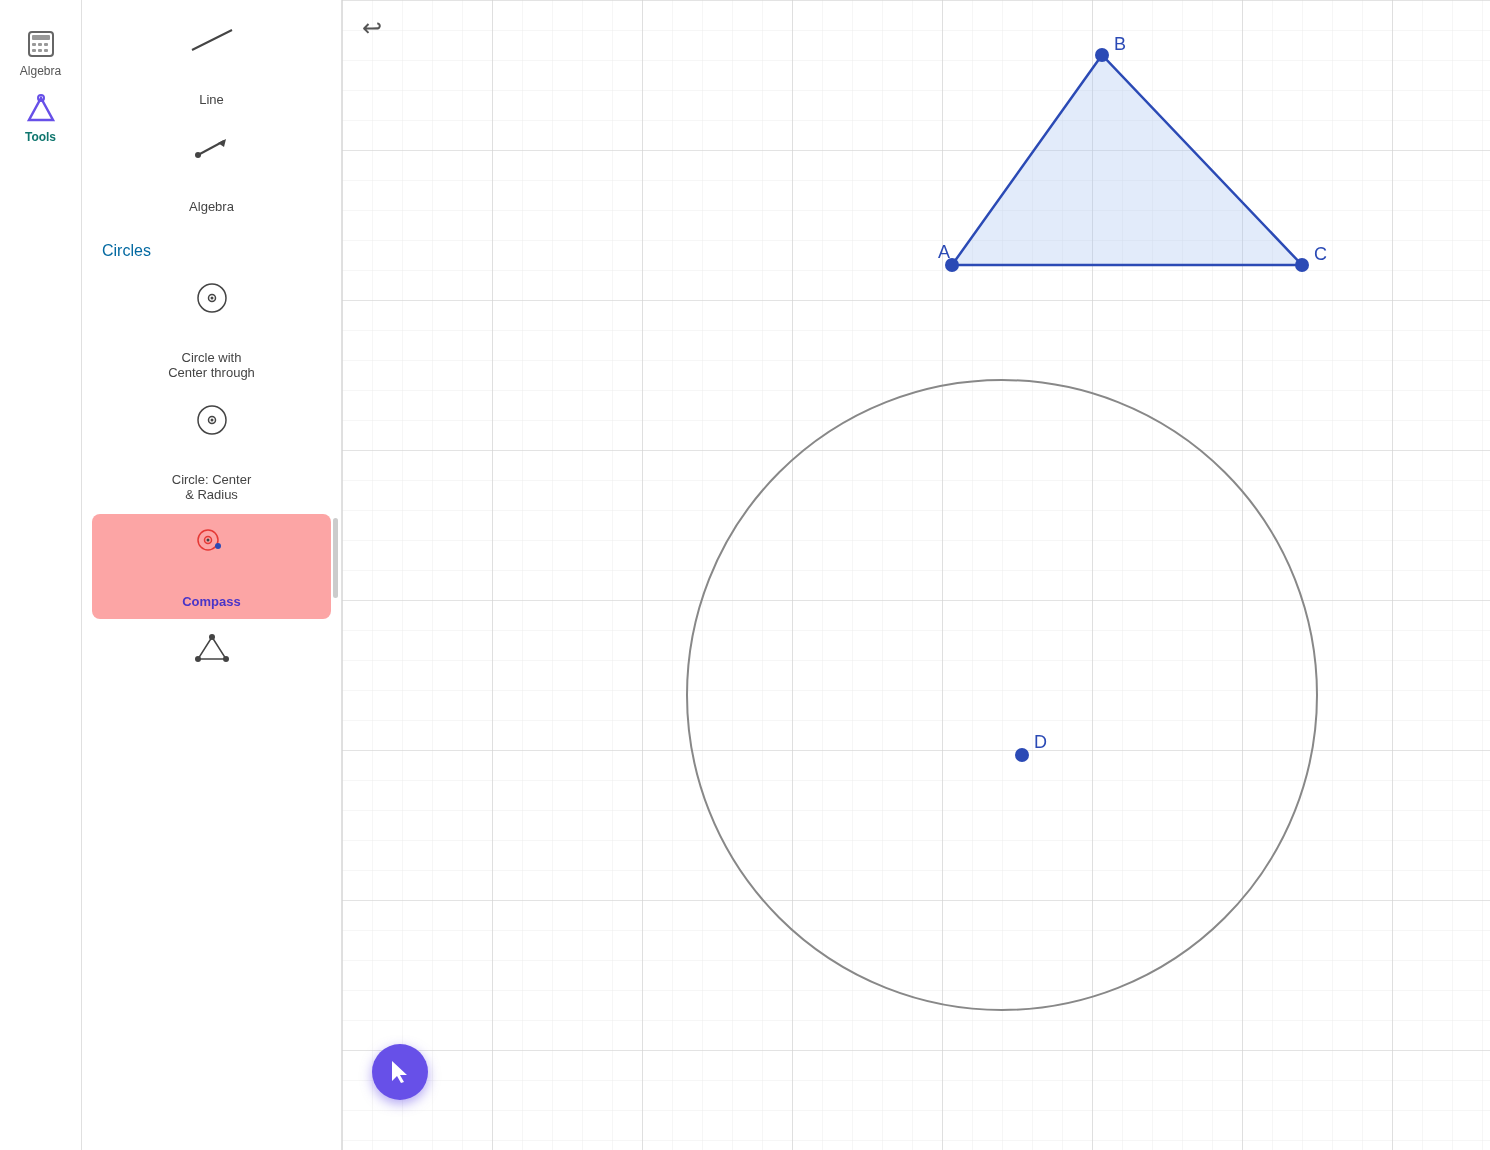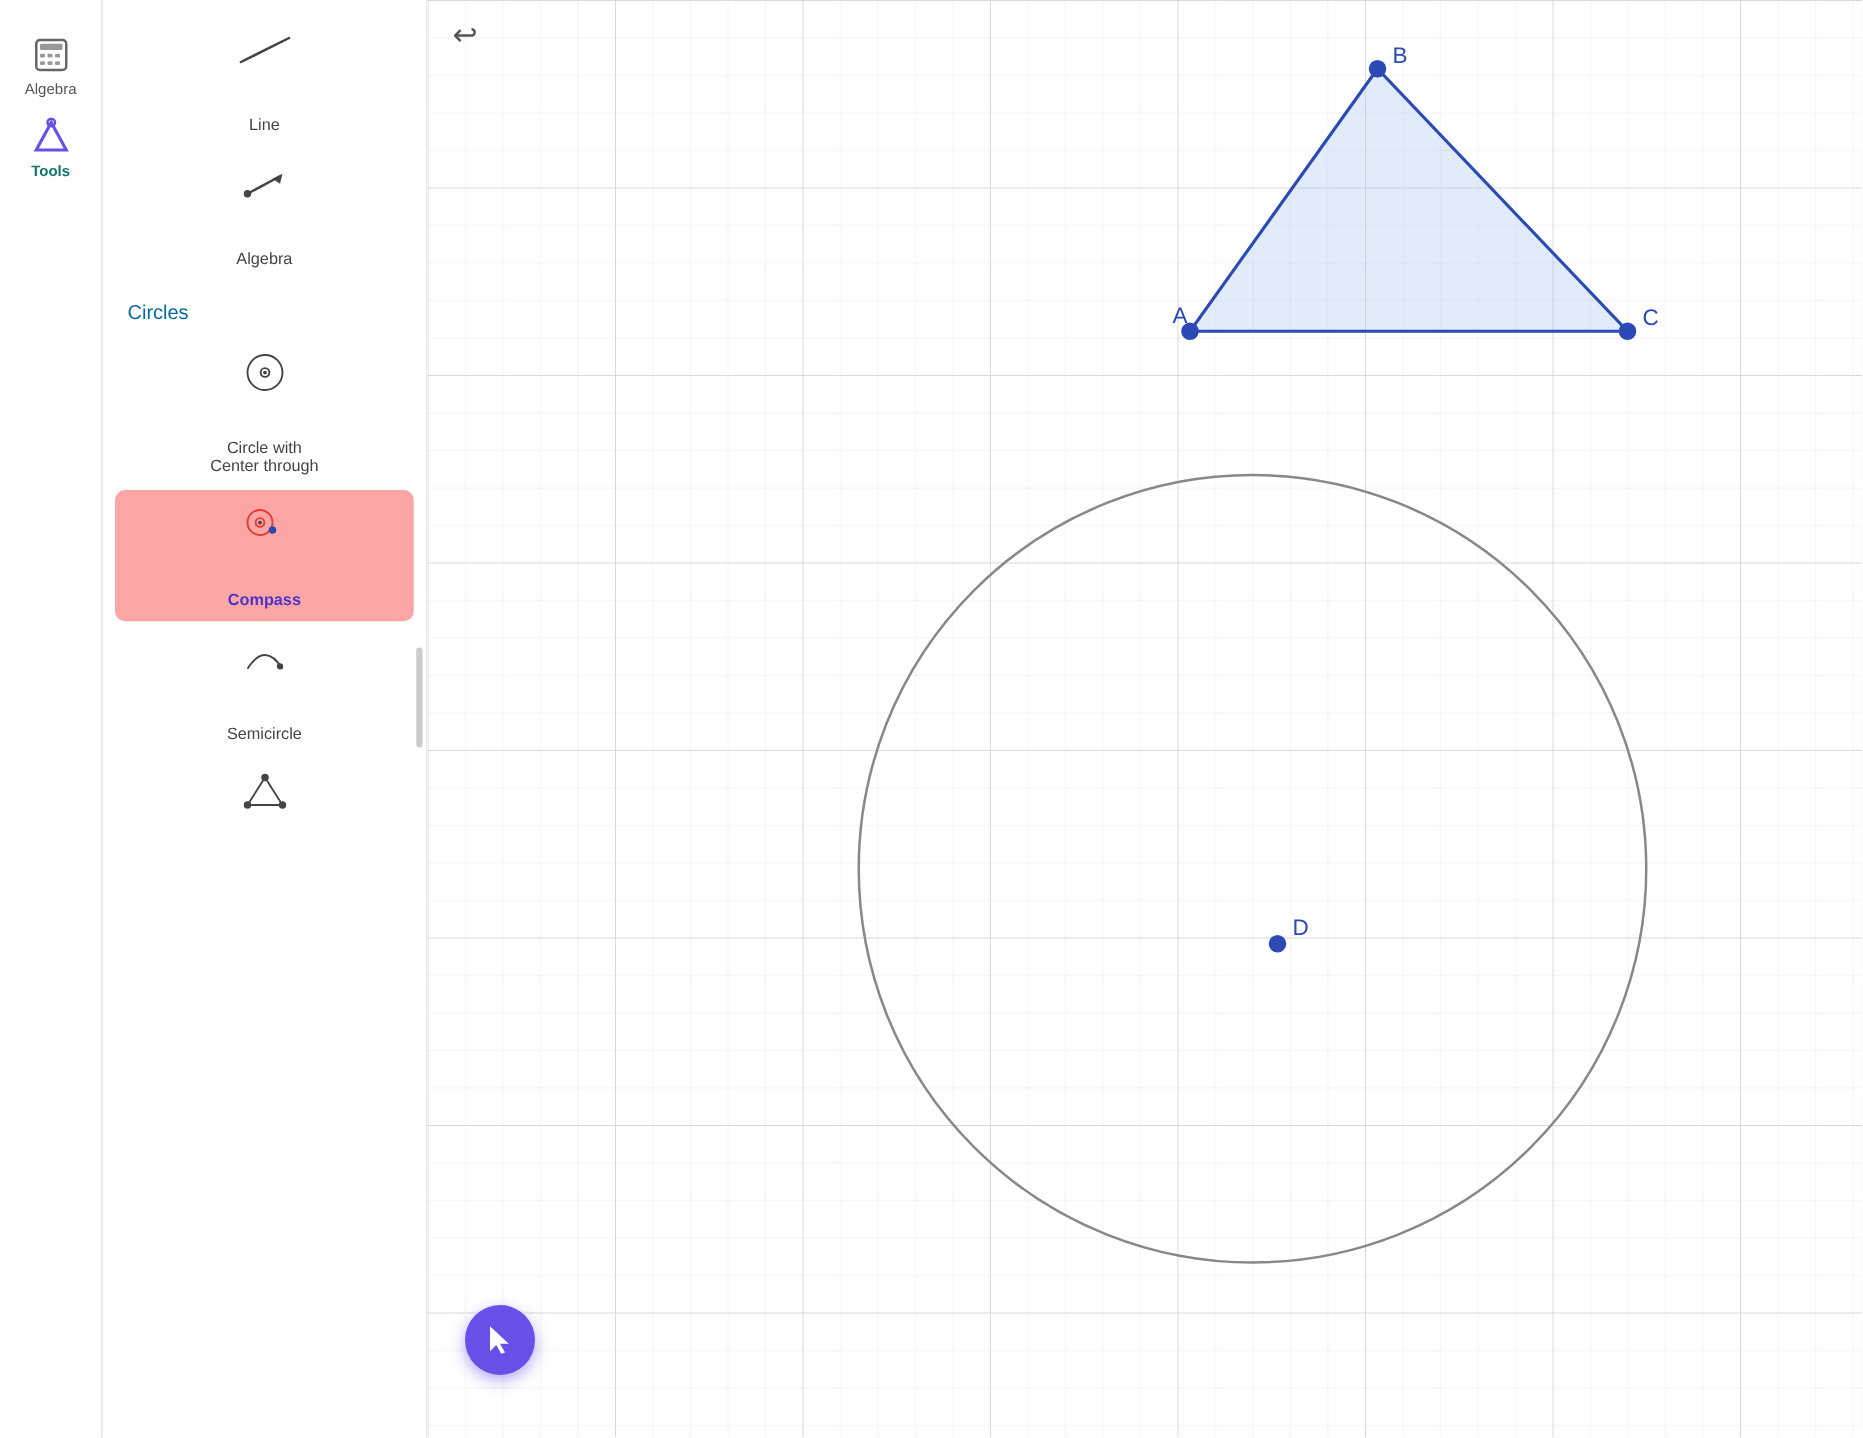--- a/index.html
+++ b/index.html
@@ -180,42 +180,44 @@
       <svg width="44" height="36" viewBox="0 0 44 36">
         <circle cx="22" cy="18" r="14" fill="none" stroke="#444" stroke-width="1.5"></circle>
         <circle cx="22" cy="18" r="3.5" fill="none" stroke="#444" stroke-width="1.5"></circle>
         <circle cx="22" cy="18" r="1.5" fill="#444"></circle>
       </svg>
     </div>
     <span class="tool-label" style="white-space:pre-line;text-align:center;">Circle with
 Center through</span>
   </div>
 
+  <div class="tool-item">
+    <div class="tool-icon">
+      <svg width="44" height="36" viewBox="0 0 44 36">
+        <circle cx="22" cy="18" r="14" fill="none" stroke="#444" stroke-width="1.5"></circle>
+        <circle cx="22" cy="18" r="3.5" fill="none" stroke="#444" stroke-width="1.5"></circle>
+        <circle cx="22" cy="18" r="1.5" fill="#444"></circle>
+      </svg>
+    </div>
+    <span class="tool-label" style="white-space:pre-line;text-align:center;">Circle: Center
+&amp; Radius</span>
+  </div>
 
   <div class="tool-item active">
     <div class="tool-icon">
       <svg width="44" height="36" viewBox="0 0 44 36">
         <circle cx="18" cy="16" r="10" fill="none" stroke="#e53935" stroke-width="1.5"></circle>
         <circle cx="18" cy="16" r="3.5" fill="none" stroke="#e53935" stroke-width="1.5"></circle>
         <circle cx="18" cy="16" r="1.5" fill="#444"></circle>
         <circle cx="28" cy="22" r="3" fill="#2b4ab5"></circle>
       </svg>
     </div>
     <span class="tool-label" style="color:#4a35c8;font-weight:700;">Compass</span>
   </div>
 
-  <div class="tool-item">
-    <div class="tool-icon">
-      <svg width="44" height="36" viewBox="0 0 44 36">
-        <path d="M8,26 Q22,4 36,26" fill="none" stroke="#444" stroke-width="1.5"></path>
-        <circle cx="34" cy="24" r="2.5" fill="#444"></circle>
-      </svg>
-    </div>
-    <span class="tool-label">Semicircle</span>
-  </div>
 
   <div class="tool-item">
     <div class="tool-icon">
       <svg width="44" height="36" viewBox="0 0 44 36">
         <polygon points="22,6 36,28 8,28" fill="none" stroke="#444" stroke-width="1.5"></polygon>
         <circle cx="22" cy="6" r="3" fill="#444"></circle>
         <circle cx="36" cy="28" r="3" fill="#444"></circle>
         <circle cx="8" cy="28" r="3" fill="#444"></circle>
       </svg>
     </div>

